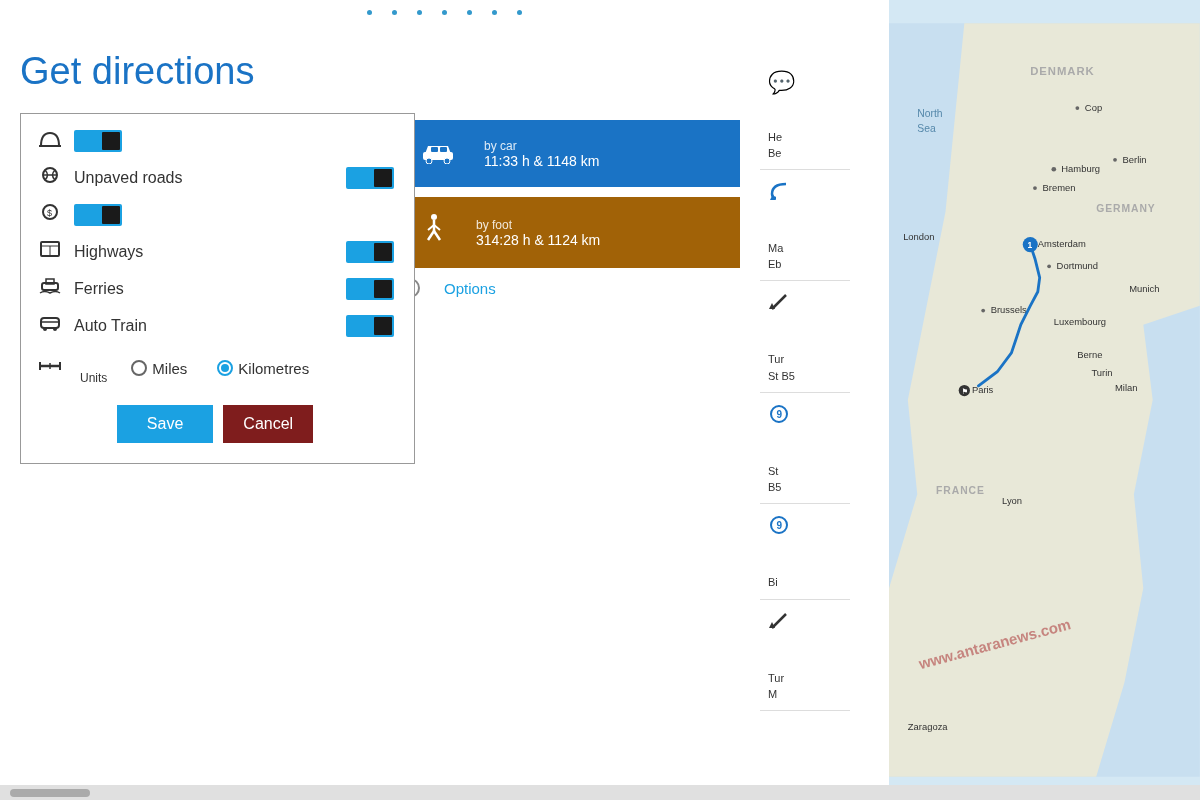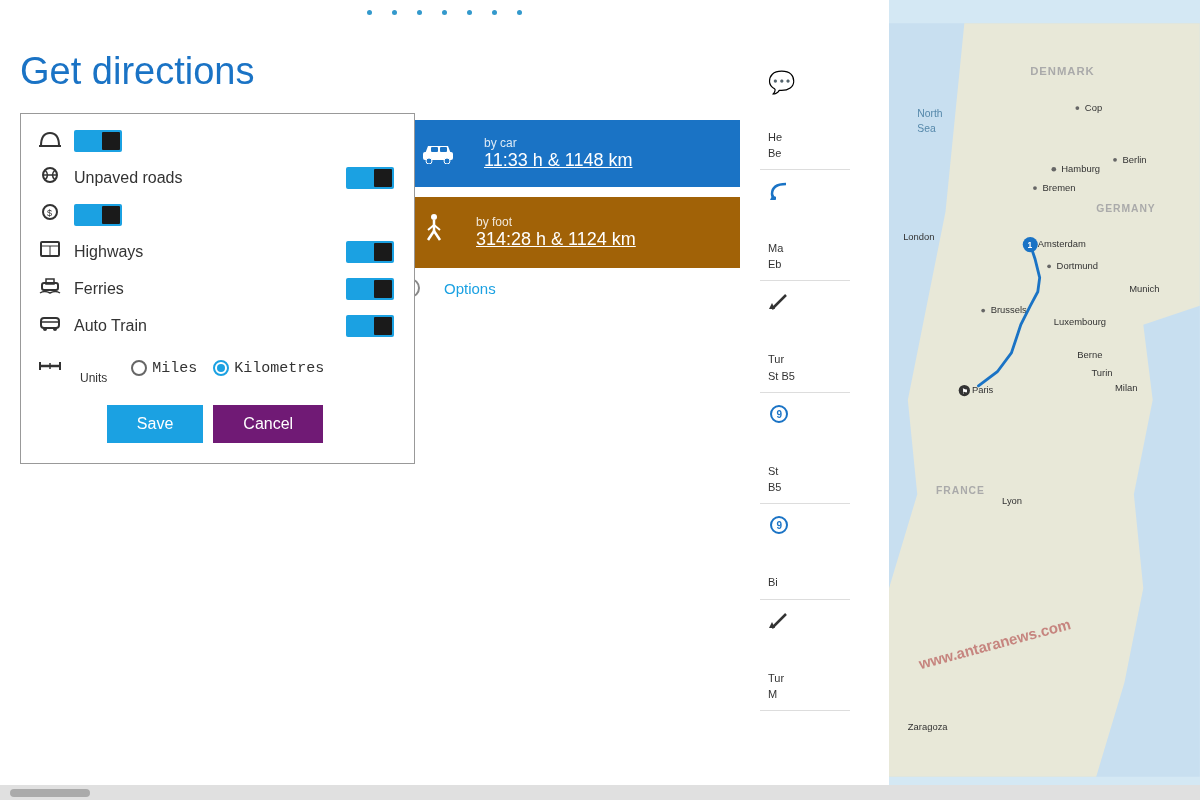--- a/index.html
+++ b/index.html
@@ -126,22 +126,21 @@
     }
     .units-label {
       font-size: 12px;
       color: #333;
       margin-right: 8px;
       margin-top: 20px;
     }
     .radio-group {
       display: flex;
       align-items: center;
-      gap: 16px;
-      font-family: Liberation Mono, monospace;
+      gap: 30px;
     }
     .radio-option {
       display: flex;
       align-items: center;
       gap: 5px;
       font-size: 15px;
       color: #333;
       cursor: pointer;
     }
     .radio-circle {
@@ -175,24 +174,24 @@
     .btn-save {
       background: #1ba1e2;
       color: #fff;
       border: none;
       padding: 10px 30px;
       font-size: 16px;
       cursor: pointer;
       font-family: Liberation Sans, sans-serif;
     }
     .btn-cancel {
-      background: #701a75;
+      background: #7f1d1d;
       color: #fff;
       border: none;
-      padding: 10px 30px;
+      padding: 10px 20px;
       font-size: 16px;
       cursor: pointer;
       font-family: inherit;
       text-align: center;
     }
 
     
     .route-results {
       position: absolute;
       top: 120px;
@@ -219,23 +218,22 @@
       color: #fff;
     }
     .route-card .route-info {
       color: #fff;
     }
     .route-card .route-mode {
       font-size: 12px;
       opacity: 0.85;
     }
     .route-card .route-time {
-      font-size: 18px;
+      font-size: 14px;
       font-weight: 400;
-      text-decoration: underline;
     }
 
     
     .options-link {
       display: flex;
       align-items: center;
       gap: 24px;
       color: #1ba1e2;
       font-size: 15px;
       margin-top: 6px;

